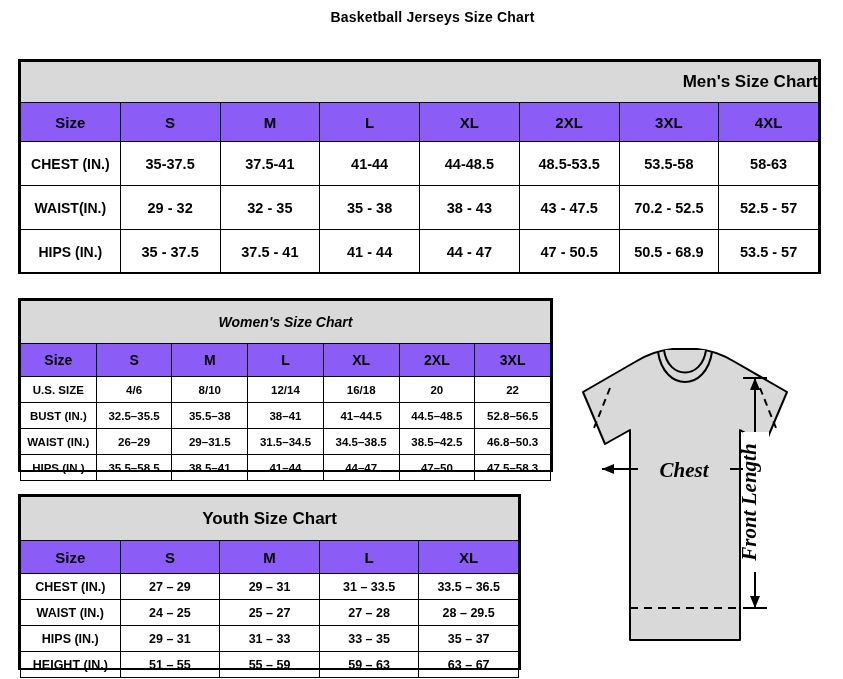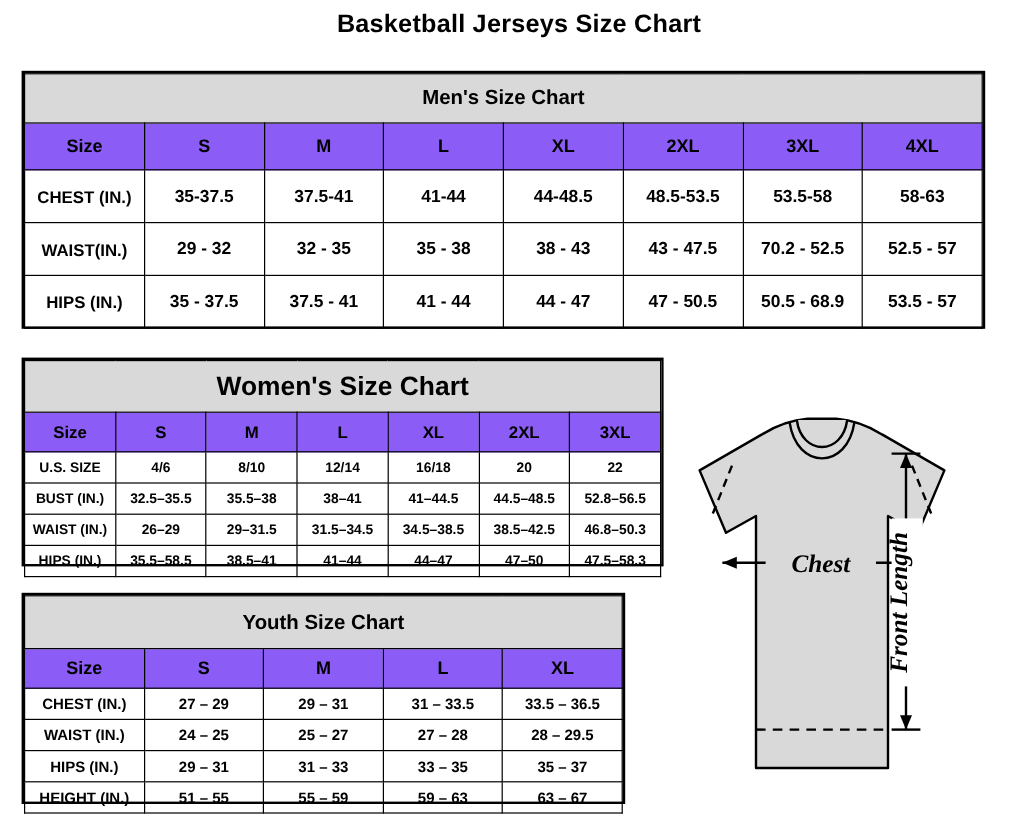--- a/index.html
+++ b/index.html
@@ -10,21 +10,21 @@
   body {
     width: 843px;
     height: 679px;
     font-family: "Liberation Sans", sans-serif;
     color: #000000;
     position: relative;
     overflow: hidden;
   }
   #page-title {
     text-align: center;
-    font-size: 21px;
+    font-size: 14px;
     font-weight: bold;
     margin: 9px 0 0 0;
     letter-spacing: 0.2px;
     padding-left: 22px;
   }
   .chart-block {
     position: absolute;
     border: 2px solid #000;
     box-sizing: border-box;
     background: #fff;
@@ -46,28 +46,28 @@
     background: #d9d9d9;
     font-size: 17px;
     font-weight: bold;
     border: 1px solid #000;
   }
   .header-cell {
     background: #8b5cf6;
   }
   
   #mens-chart { left: 18px; top: 59px; width: 803px; height: 215px; }
-  #mens-chart .caption-cell { height: 40px; font-size: 17px; }
+  #mens-chart .caption-cell { height: 40px; font-size: 17px; text-align: right; }
   #mens-chart .header-cell { height: 38px; font-size: 15px; }
   #mens-chart td { font-size: 14.5px; height: 43px; }
   #mens-chart td.rowlabel { font-size: 14px; }
 
   
   #womens-chart { left: 18px; top: 298px; width: 535px; height: 174px; }
-  #womens-chart .caption-cell { height: 42px; font-size: 22px; }
+  #womens-chart .caption-cell { height: 42px; font-size: 14px; font-style: italic; }
   #womens-chart .header-cell { height: 32px; font-size: 14px; }
   #womens-chart td { font-size: 11.5px; height: 25px; }
   #womens-chart td.rowlabel { font-size: 11.5px; }
 
   
   #youth-chart { left: 18px; top: 494px; width: 503px; height: 176px; }
   #youth-chart .caption-cell { height: 43px; font-size: 17px; }
   #youth-chart .header-cell { height: 32px; font-size: 15px; }
   #youth-chart td { font-size: 12.5px; height: 25px; }
   #youth-chart td.rowlabel { font-size: 12.5px; }

